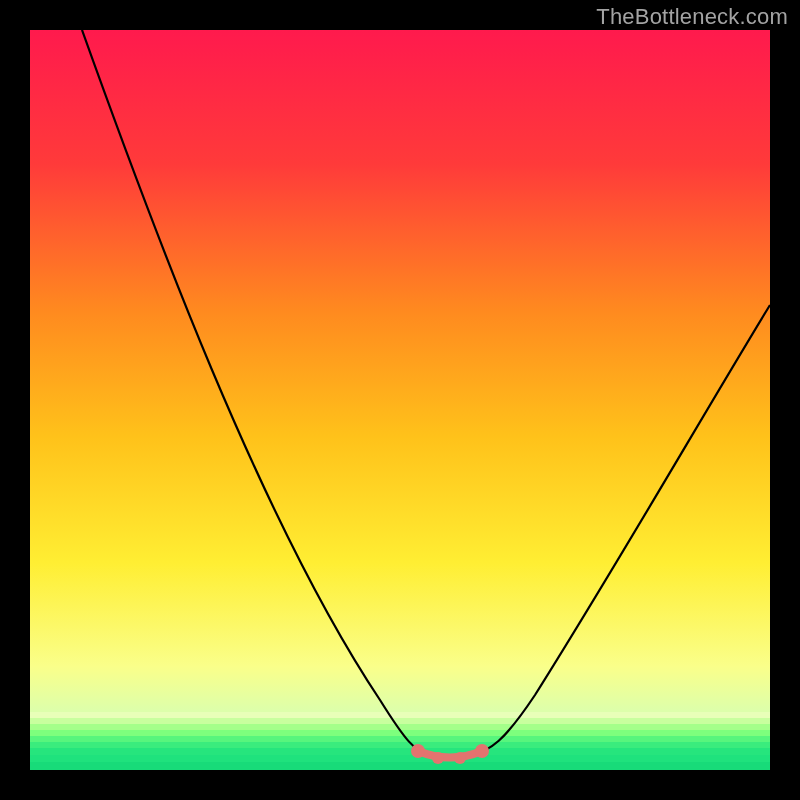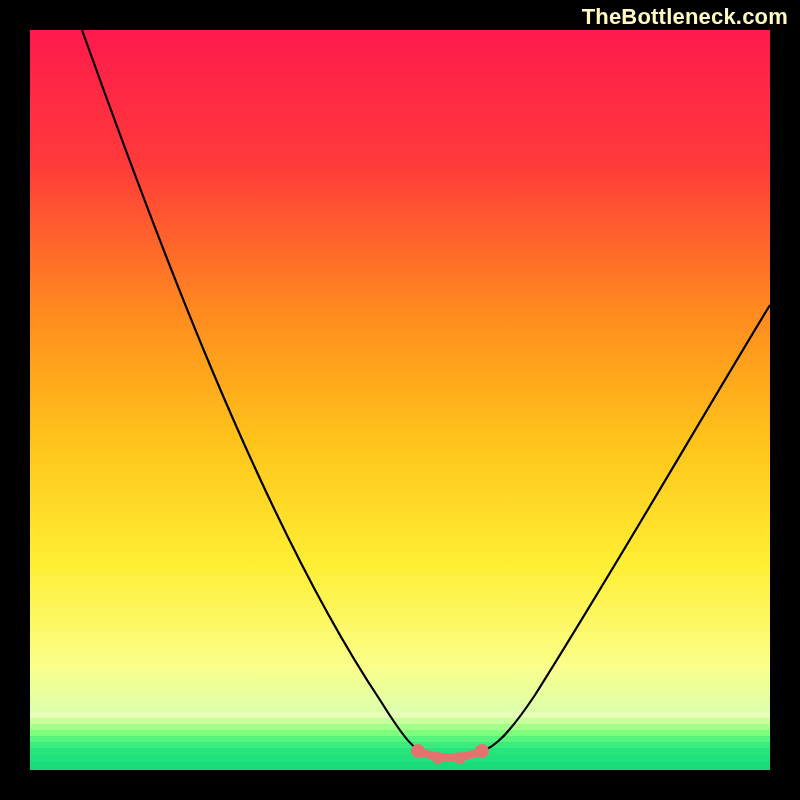--- a/index.html
+++ b/index.html
@@ -17,22 +17,22 @@
     width: 800px;
     height: 800px;
     background: #000;
   }
   .watermark {
     position: absolute;
     top: 4px;
     right: 12px;
     font-family: Arial, Helvetica, sans-serif;
     font-size: 22px;
-    font-weight: bold;
-    color: #fef9c3;
+    font-weight: normal;
+    color: #a3a3a3;
     letter-spacing: 0.2px;
     user-select: none;
   }
   svg {
     display: block;
   }
 </style>
 </head>
 <body>
 

